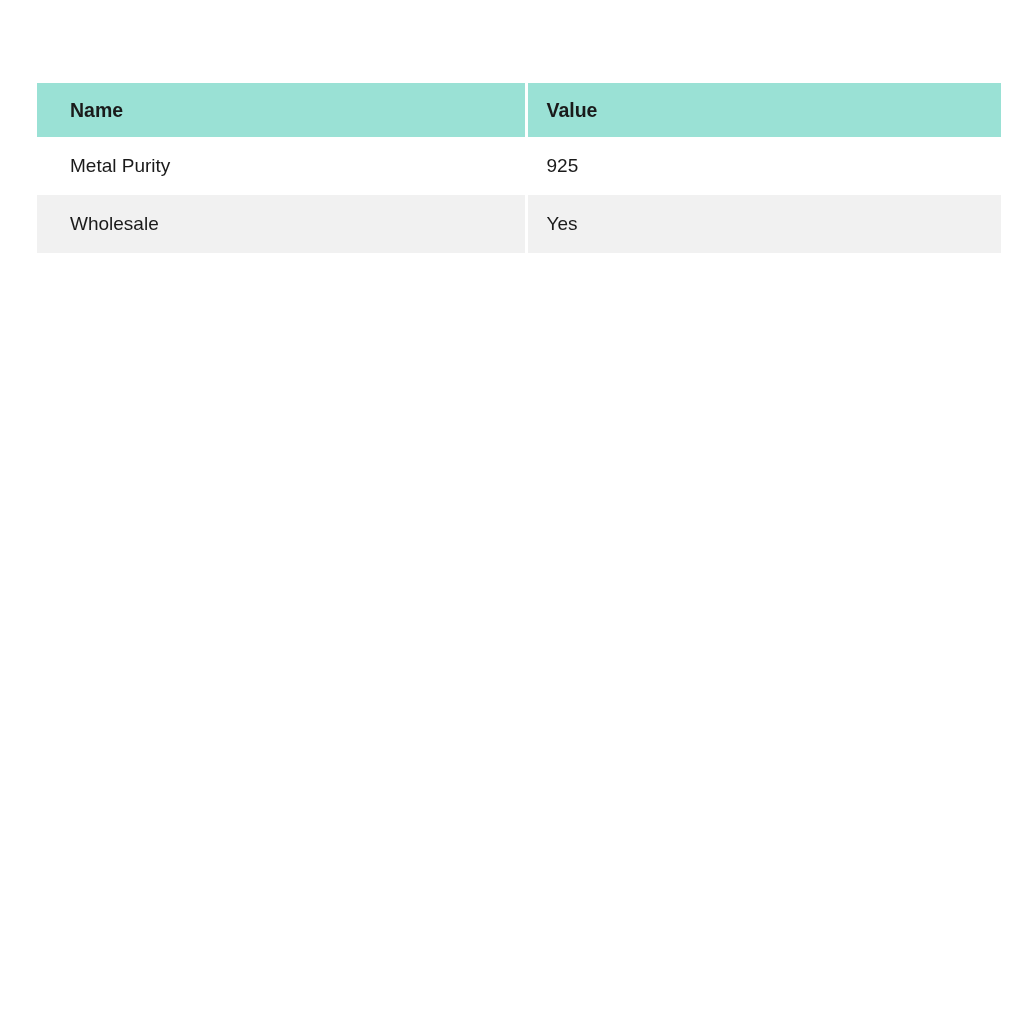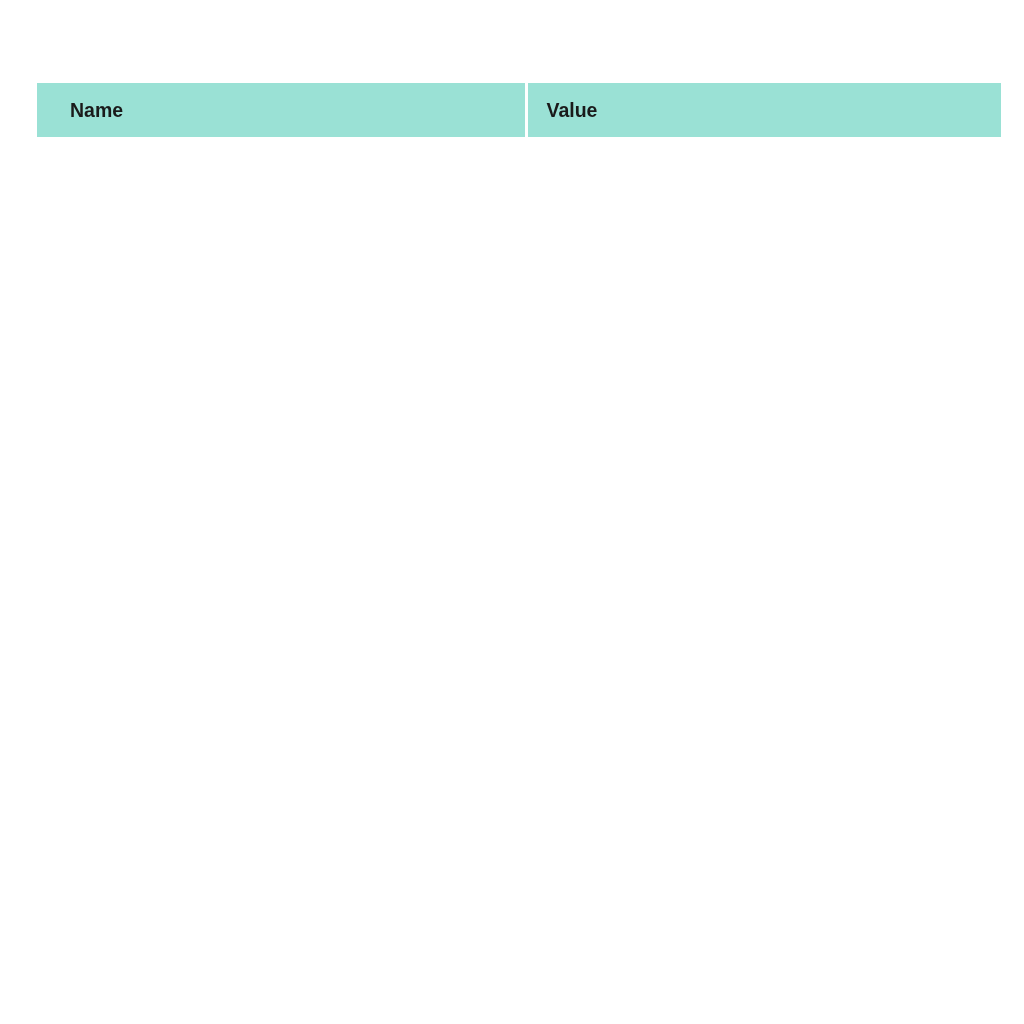--- a/index.html
+++ b/index.html
@@ -73,15 +73,23 @@
       <col class="col-value">
     </colgroup>
     <thead>
       <tr>
         <th>Name</th>
         <th>Value</th>
       </tr>
     </thead>
     <tbody>
 
+        <tr>
+        <td>Metal Purity</td>
+        <td>925</td>
+      </tr>
+        <tr>
+        <td>Wholesale</td>
+        <td>Yes</td>
+      </tr>
       </tbody>
   </table>
 </div>
 
 </body></html>

